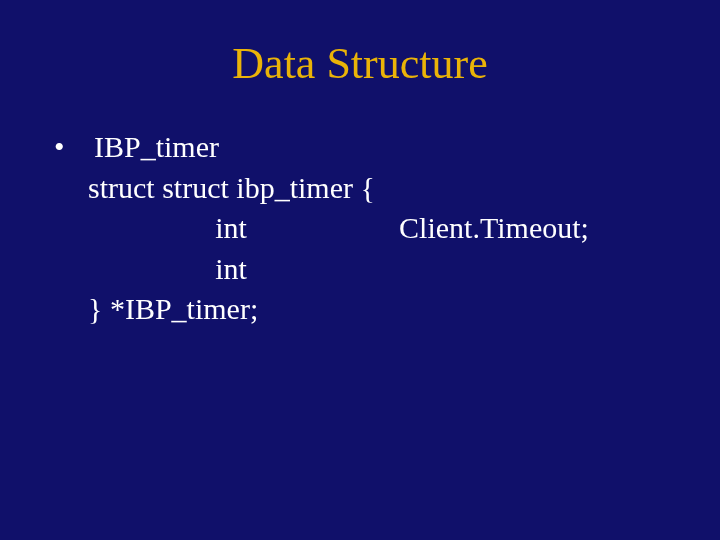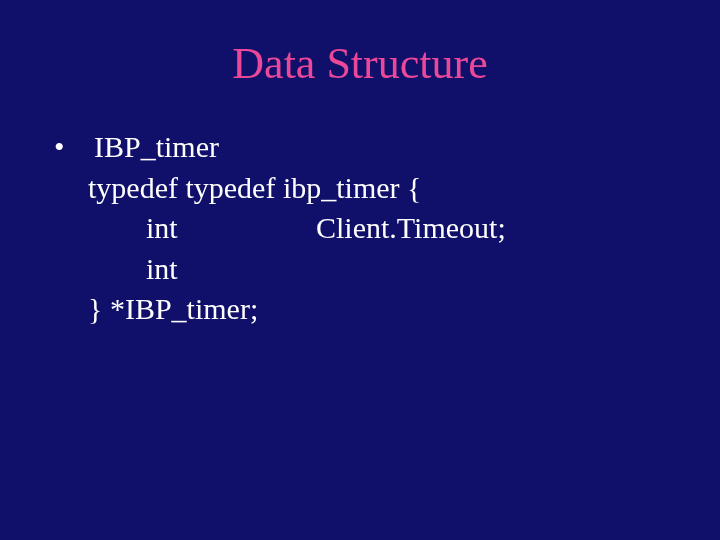--- a/index.html
+++ b/index.html
@@ -11,21 +11,21 @@
     font-family: "Times New Roman", Times, serif;
     overflow: hidden;
   }
   .slide {
     width: 720px;
     height: 540px;
     box-sizing: border-box;
     padding: 28px 48px 40px 48px;
   }
   .title {
-    color: #ec4899;
+    color: #eab308;
     font-size: 44px;
     text-align: center;
     margin: 10px 0 38px 0;
     font-weight: 400;
   }
   .body {
     color: #ffffff;
     font-size: 30px;
     line-height: 1.35;
   }
@@ -41,20 +41,21 @@
   }
   .bullet-text {
     flex: 1;
   }
   .line {
     padding-left: 40px;
   }
   .field-row {
     padding-left: 40px;
     display: flex;
+    text-align: center;
   }
   .field-indent {
     width: 58px;
     flex: 0 0 58px;
   }
   .field-type {
     width: 170px;
     flex: 0 0 170px;
   }
   .field-name {
@@ -68,21 +69,21 @@
 <div class="slide">
   <div class="title">Data Structure</div>
 
   <div class="body">
 
     <div class="bullet-row">
       <div class="bullet-mark">•</div>
       <div class="bullet-text">IBP_timer</div>
     </div>
 
-    <div class="line">typedef typedef ibp_timer {</div>
+    <div class="line">struct struct ibp_timer {</div>
 
     <div class="field-row">
       <div class="field-indent"></div>
       <div class="field-type">int</div>
       <div class="field-name">Client.Timeout;</div>
     </div>
 
     <div class="field-row">
       <div class="field-indent"></div>
       <div class="field-type">int</div>

